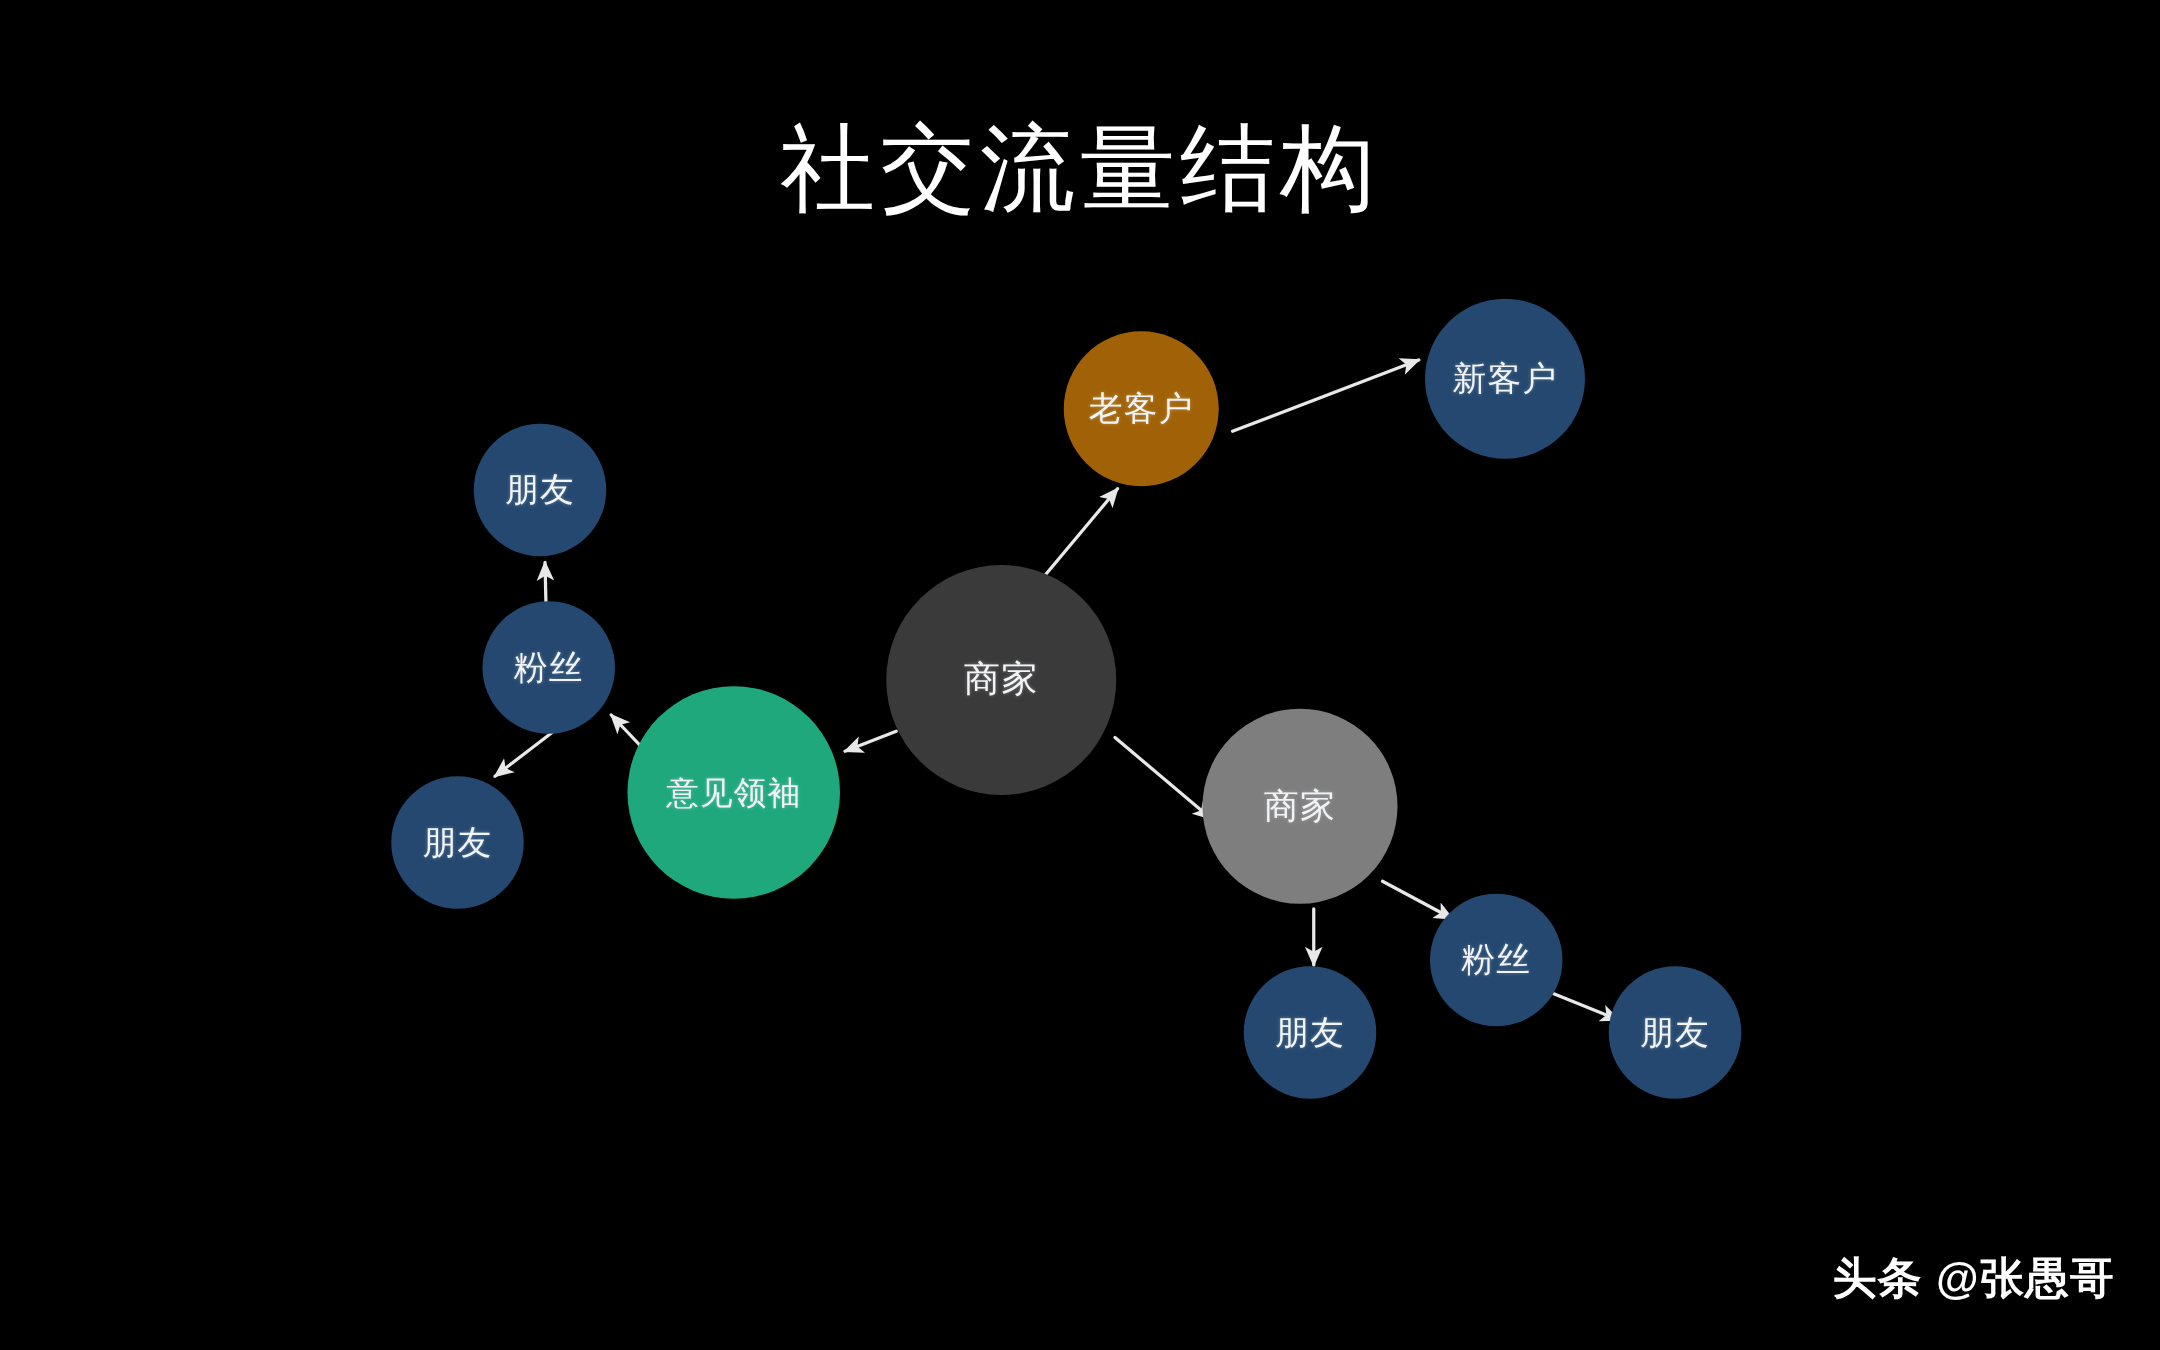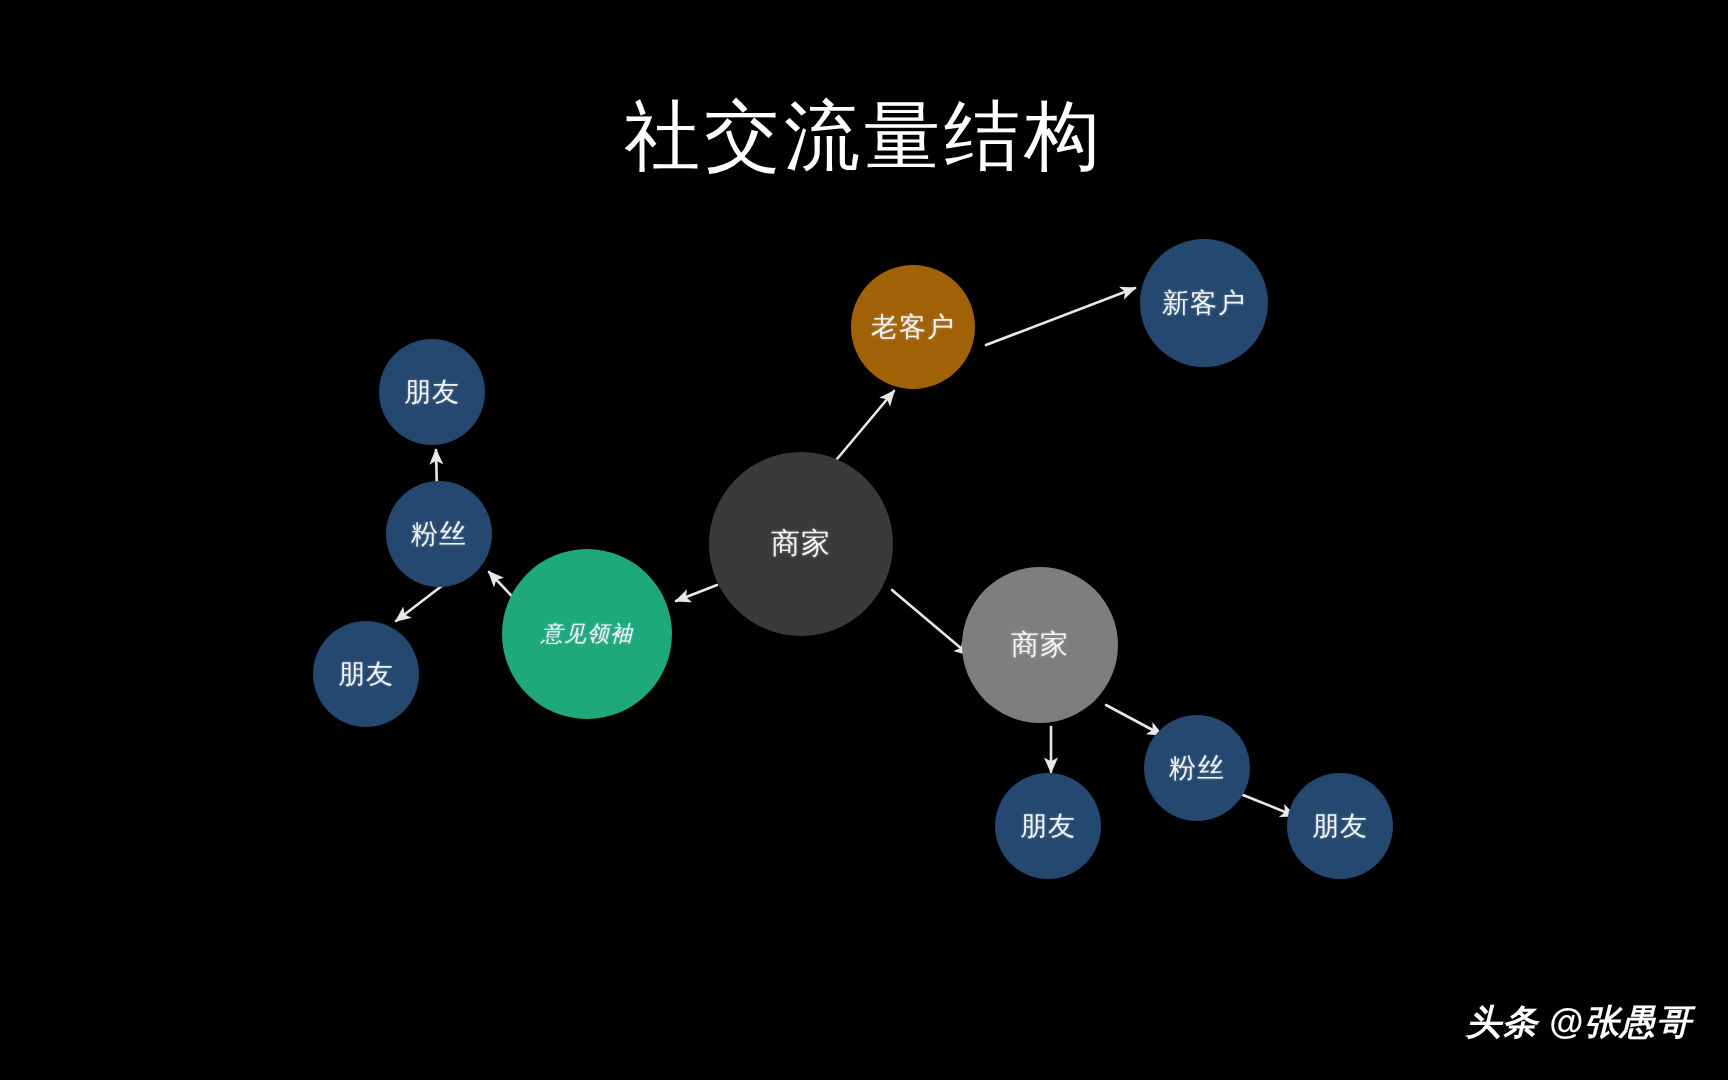--- a/index.html
+++ b/index.html
@@ -50,34 +50,33 @@
     box-sizing: border-box;
   }
   .node-label {
     color: #f2f4f8;
     font-family: "Liberation Serif", "DejaVu Serif", serif;
     font-size: 27px;
     letter-spacing: 1px;
     white-space: nowrap;
     text-shadow: 0 0 3px rgba(255,255,255,0.35);
   }
-  .node.green .node-label { font-size: 22px; font-style: italic; }
+  .node.green .node-label { font-size: 26px; }
   .node.dark .node-label { font-size: 29px; }
   .node.gray .node-label { font-size: 28px; }
   #watermark {
     position: absolute;
     right: 36px;
     bottom: 34px;
     color: #ffffff;
     font-family: "Liberation Sans", "DejaVu Sans", sans-serif;
     font-size: 35px;
     font-weight: bold;
     letter-spacing: 1px;
     white-space: nowrap;
-    font-style: italic;
   }
 </style>
 </head>
 <body>
 
 <div id="slide">
 
   <div id="title">社交流量结构</div>
 
   <svg id="edges" viewBox="0 0 1728 1080" width="1728" height="1080">

